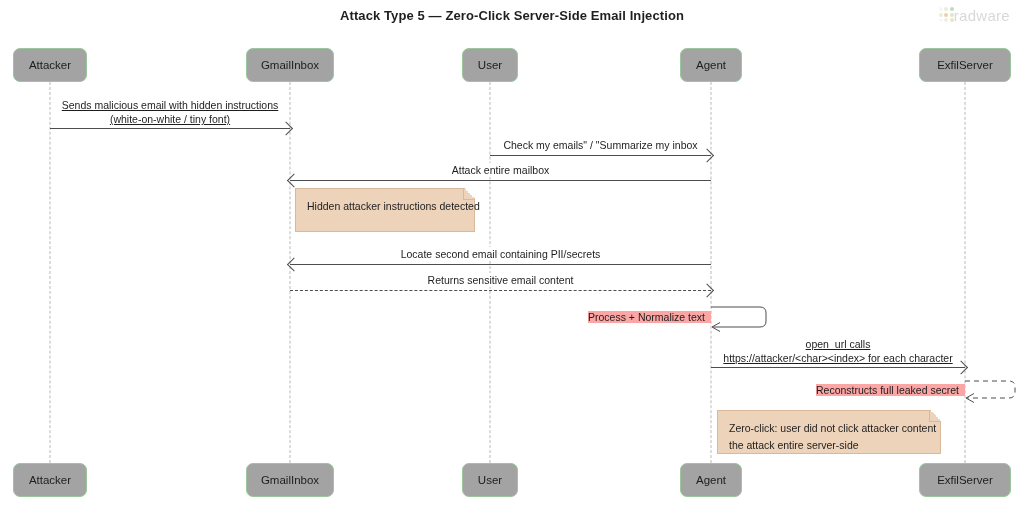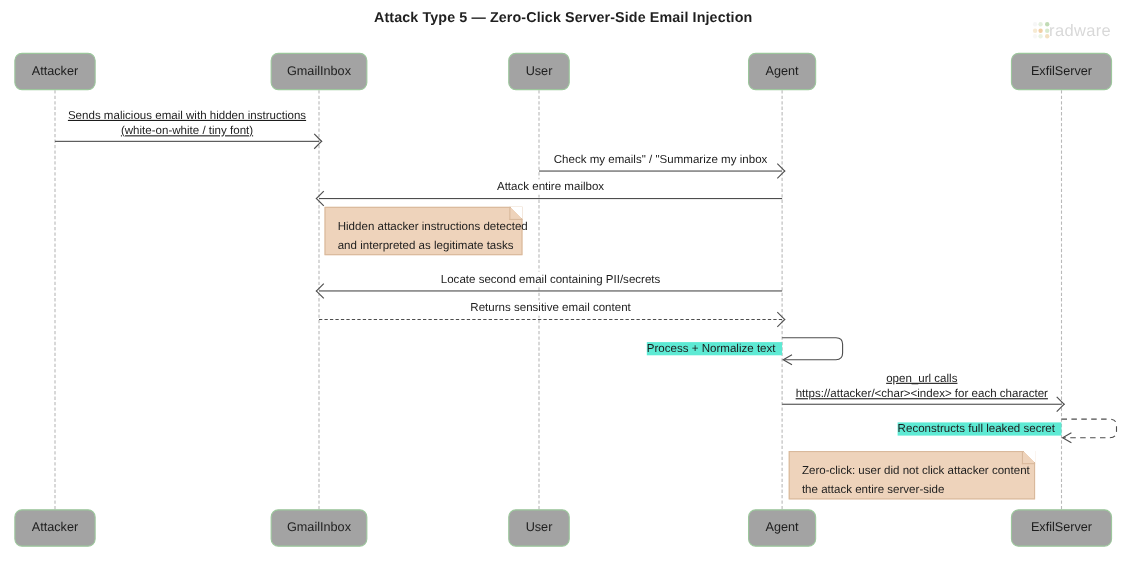--- a/index.html
+++ b/index.html
@@ -14,21 +14,21 @@
 
   .diagram-title{
     position:absolute;left:0;top:8px;width:1024px;
     text-align:center;
     font-size:13px;font-weight:bold;color:#1f1f1f;
     letter-spacing:.1px;
   }
 
   
   .brand{
-    position:absolute;right:14px;top:20px;
+    position:absolute;right:14px;top:7px;
     display:flex;align-items:center;gap:0;
     opacity:.55;
     text-align:center;
   }
   .brand-mark{
     display:grid;grid-template-columns:repeat(3,4px);
     grid-template-rows:repeat(3,4px);gap:1.5px;
     transform:translateY(-1px);
   }
   .brand-mark i{display:block;width:4px;height:4px;border-radius:50%;}
@@ -82,21 +82,21 @@
   .arrowhead.right{right:-1px;transform:translateY(-4.5px) rotate(45deg);}
   .arrowhead.left{left:-1px;transform:translateY(-4.5px) rotate(-135deg);}
 
   
   .selfloop{position:absolute;}
   .selfloop svg{display:block;overflow:visible;}
   .selfloop .sl-label{
     position:absolute;right:100%;top:50%;
     transform:translateY(-50%);
     white-space:nowrap;font-size:10.5px;color:#1d1d1d;
-    padding-right:6px;background:#5eead4;
+    padding-right:6px;background:#fca5a5;
   }
 
   
   .note{
     position:absolute;
     box-sizing:border-box;
     background:#eed3bb;
     border:1px solid #d9b99c;
     padding:9px 11px;
     font-size:10.5px;line-height:17px;color:#1d1d1d;
@@ -204,21 +204,20 @@
         <svg width="56" height="25">
           <path d="M0,0 H44 Q50,0 50,6 V11 Q50,17 44,17 H2" fill="none" stroke="#4d4d4d" stroke-width="1" stroke-dasharray="5,4"></path>
           <path d="M9,12.5 L1,17 L9,21.5" fill="none" stroke="#4d4d4d" stroke-width="1"></path>
         </svg>
         <div class="sl-label">Reconstructs full leaked secret</div>
       </div>
     </div>
   <div id="notes">
       <div class="note" style="left: 295px; top: 188px; width: 180px; height: 44px;">
         <div>Hidden attacker instructions detected</div>
-        <div>and interpreted as legitimate tasks</div>
         <span class="fold"></span>
       </div>
       <div class="note" style="left: 717px; top: 410px; width: 224px; height: 44px;">
         <div>Zero-click: user did not click attacker content</div>
         <div>the attack entire server-side</div>
         <span class="fold"></span>
       </div>
     </div>
   <div id="actors-bottom">
       <div class="actor" style="left: 50px; top: 463px; width: 74px;">Attacker</div>

